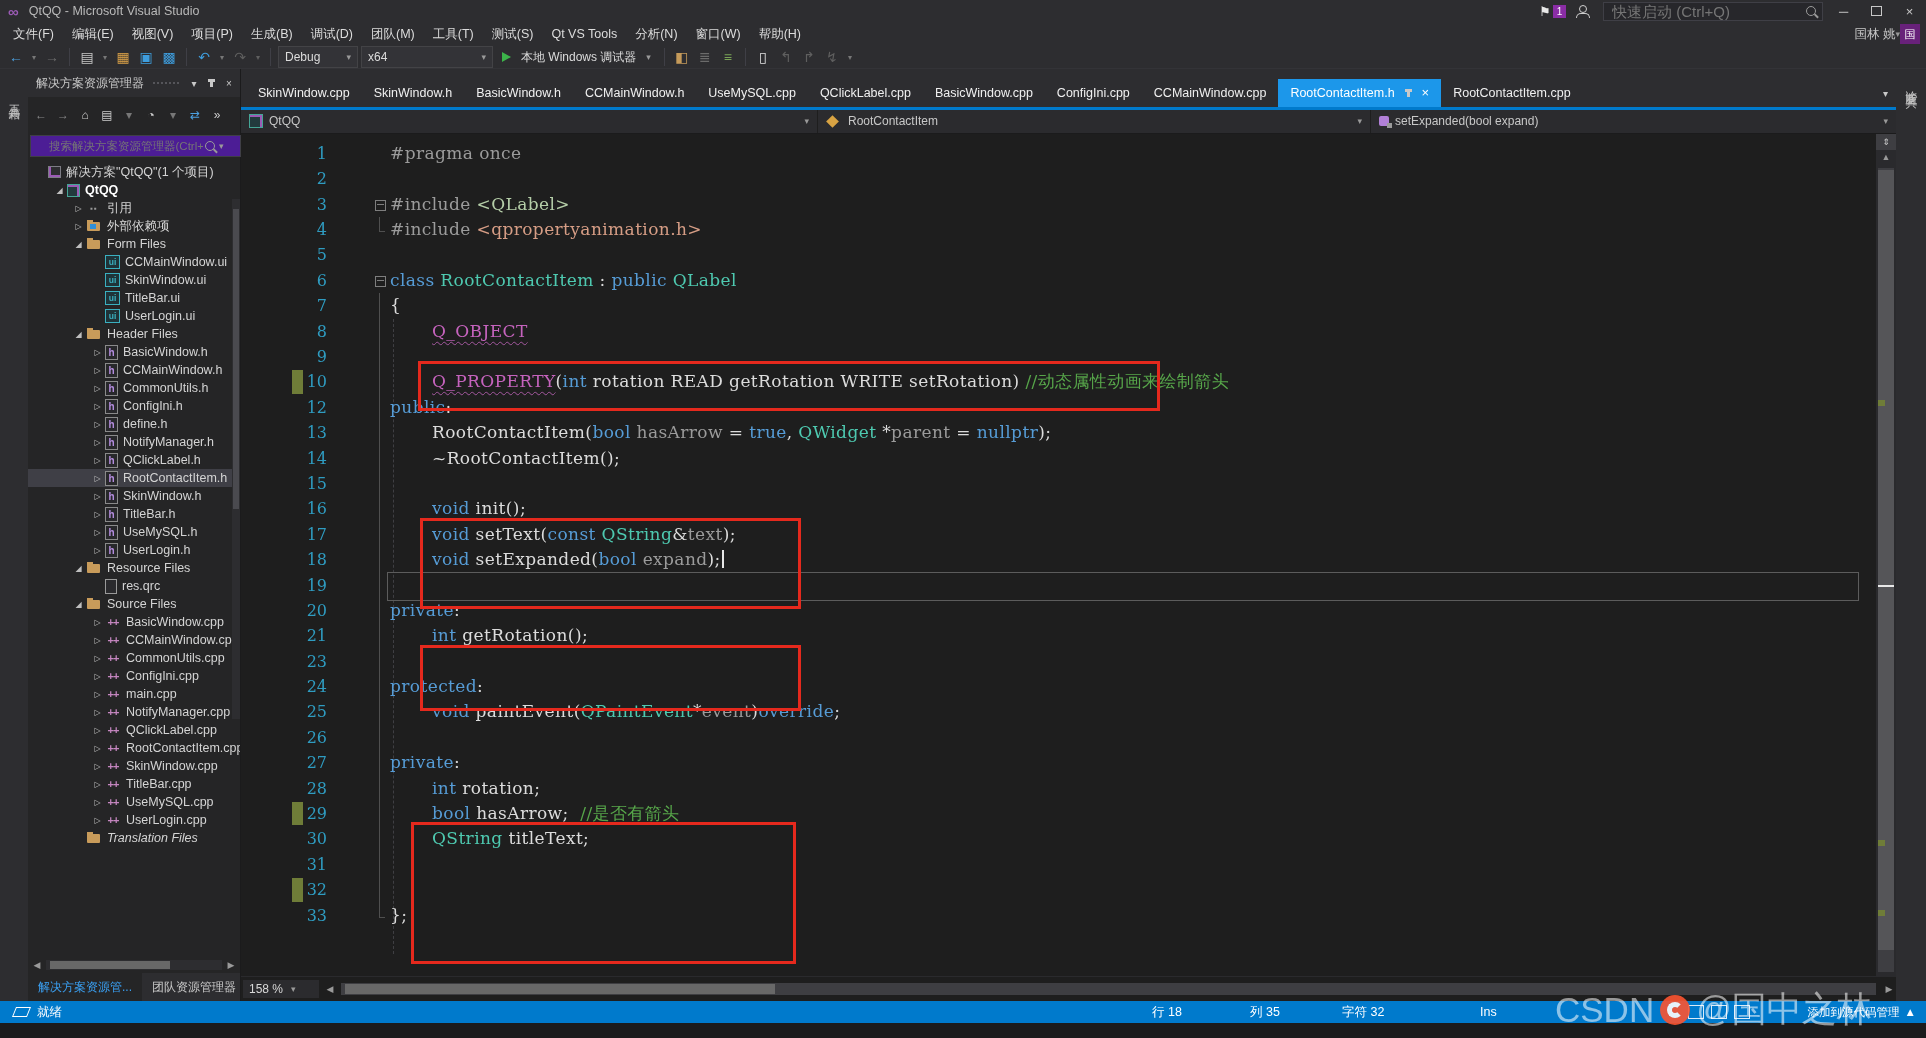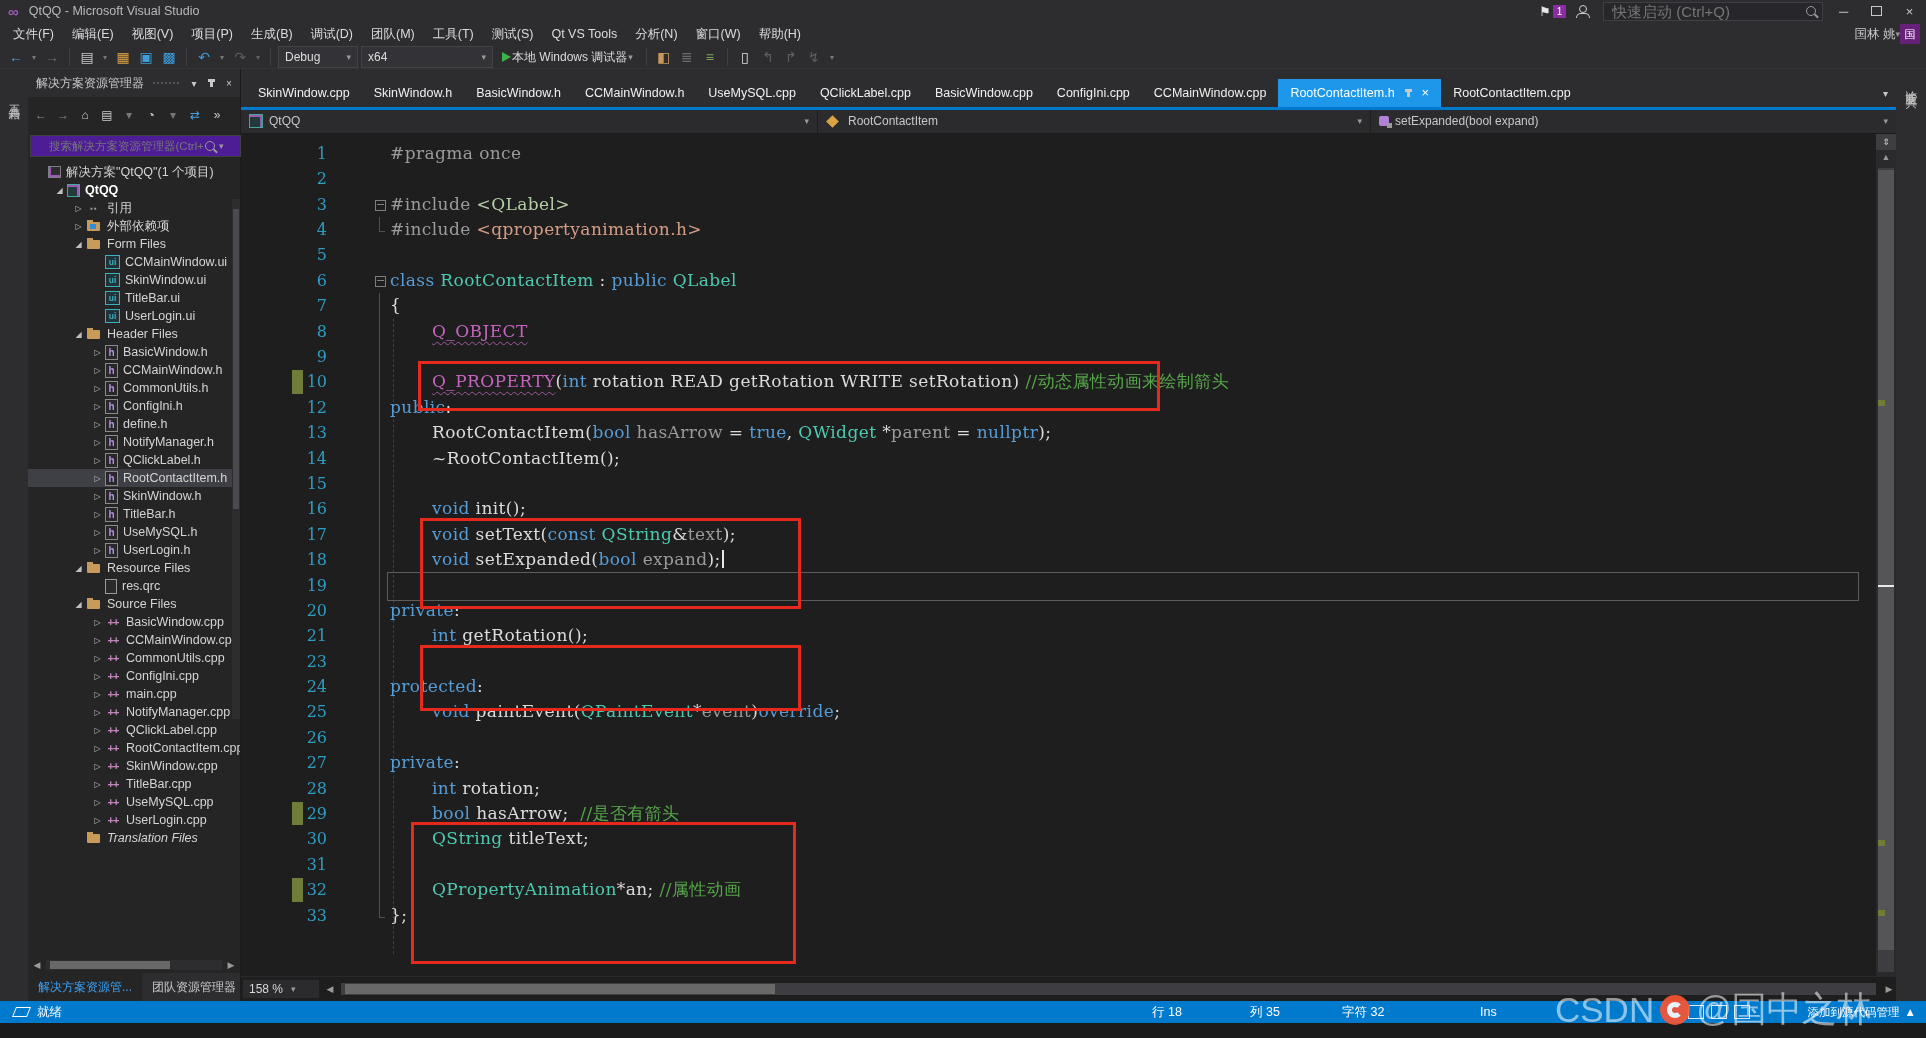--- a/index.html
+++ b/index.html
@@ -30,21 +30,21 @@
   .uname{color:#c8c8c8;font-size:12.5px}
   .ddv{color:#9a9a9a;font-size:9px}
   .avatar{width:20px;height:20px;background:#68217a;color:#fff;display:flex;align-items:center;justify-content:center;font-size:11px}
   
   .toolbar{height:22px;background:#2d2d30;display:flex;align-items:center;padding-left:6px;gap:3px;border-bottom:1px solid #333337}
   .tbi{width:20px;height:20px;display:flex;align-items:center;justify-content:center;font-size:14px}
   .tbi.sm{width:10px;font-size:8px}
   .tbsep{width:1px;height:18px;background:#3f3f46;margin:0 4px}
   .combo{height:20px;background:#333337;border:1px solid #434346;display:flex;align-items:center;padding:0 6px;color:#dcdcdc;font-size:12px;gap:6px}
   .combo .ddv{margin-left:auto}
-  .rungroup{display:flex;align-items:center;gap:1px;padding:0 6px;color:#dcdcdc;font-size:12px}
+  .rungroup{display:flex;align-items:center;gap:10px;padding:0 6px;color:#dcdcdc;font-size:12px}
   .play{width:0;height:0;border-left:9px solid #3cb44a;border-top:5.5px solid transparent;border-bottom:5.5px solid transparent}
   
   .main{display:flex;height:932px}
   .lstrip{width:28px;background:#2d2d30;flex:none}
   .vtab{writing-mode:vertical-rl;color:#c2c2c2;font-size:12px;margin:26px auto 0 auto;letter-spacing:2px}
   .rstrip{width:30px;background:#2d2d30;flex:none}
   .rstrip .vtab{margin-top:12px}
   
   .sidebar{width:212px;background:#252526;flex:none;display:flex;flex-direction:column;border-right:1px solid #1b1b1c}
   .se-head{height:28px;display:flex;align-items:center;background:#2d2d30;padding:0 4px 0 8px;gap:4px}
@@ -690,21 +690,20 @@
           </div>
           <div class="cl">
             <span class="ln">31</span>
             <span class="ol o-v"></span>
             <span class="ct"></span>
           </div>
           <div class="cl">
             <span class="ln">32</span>
             <span class="cb"></span>
             <span class="ol o-v"></span>
-            <span class="ct ind1"><span class="tok-ty">QPropertyAnimation</span><span class="tok-pl">*an; </span><span class="tok-com">//属性动画</span></span>
           </div>
           <div class="cl">
             <span class="ln">33</span>
             <span class="ol o-e"></span>
             <span class="ct"><span class="tok-pl">};</span></span>
           </div>
         </div>
       <div id="redboxes">
           <div class="redbox" style="left: 177px; top: 227px; width: 736px; height: 44px;"></div>
           <div class="redbox" style="left: 179px; top: 384px; width: 375px; height: 85px;"></div>

